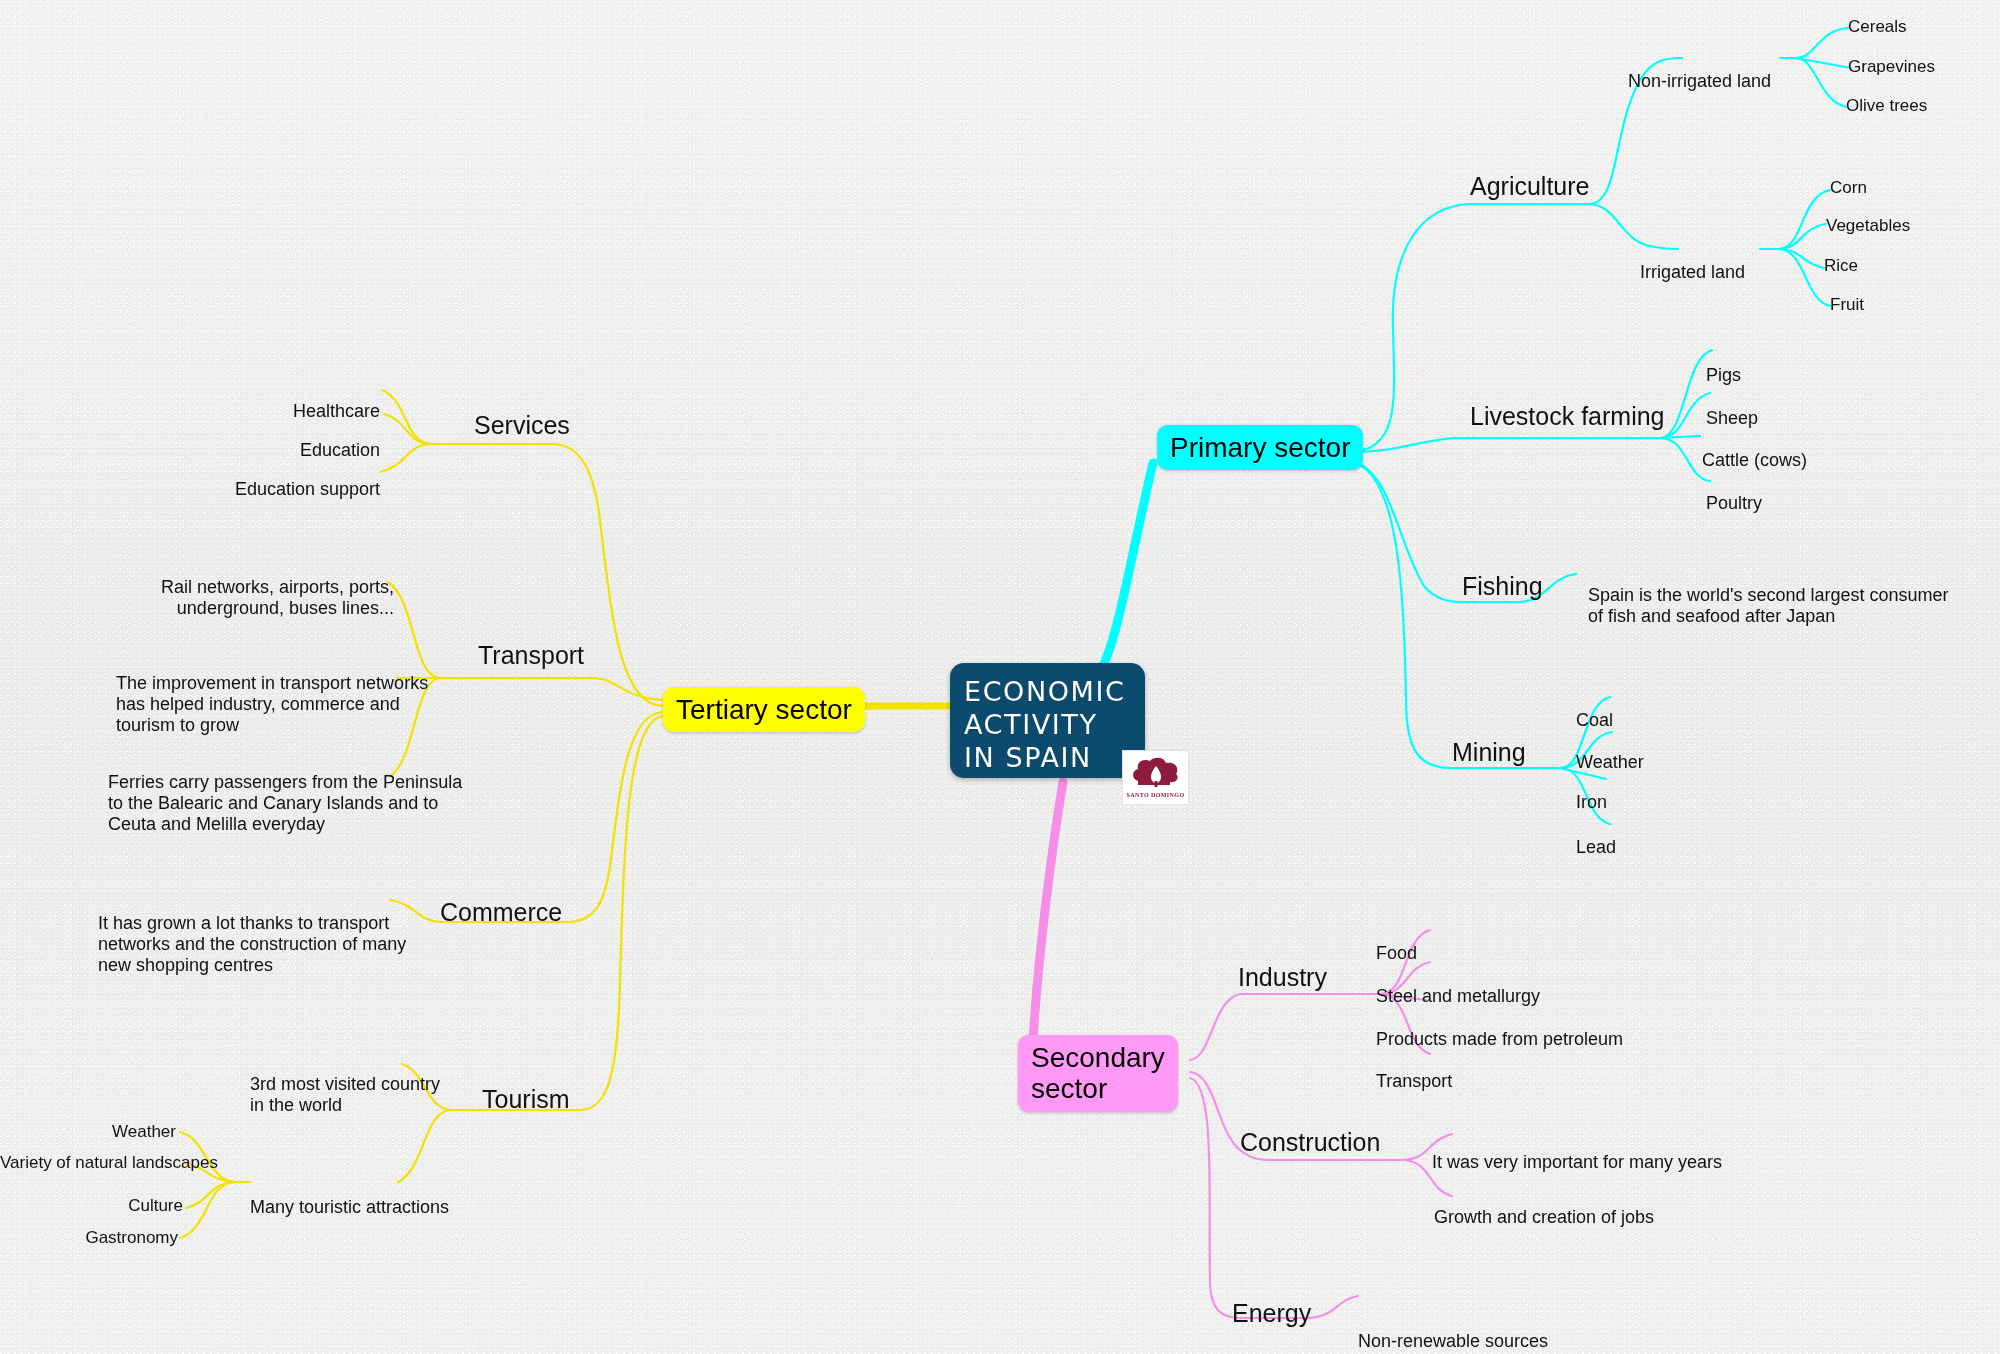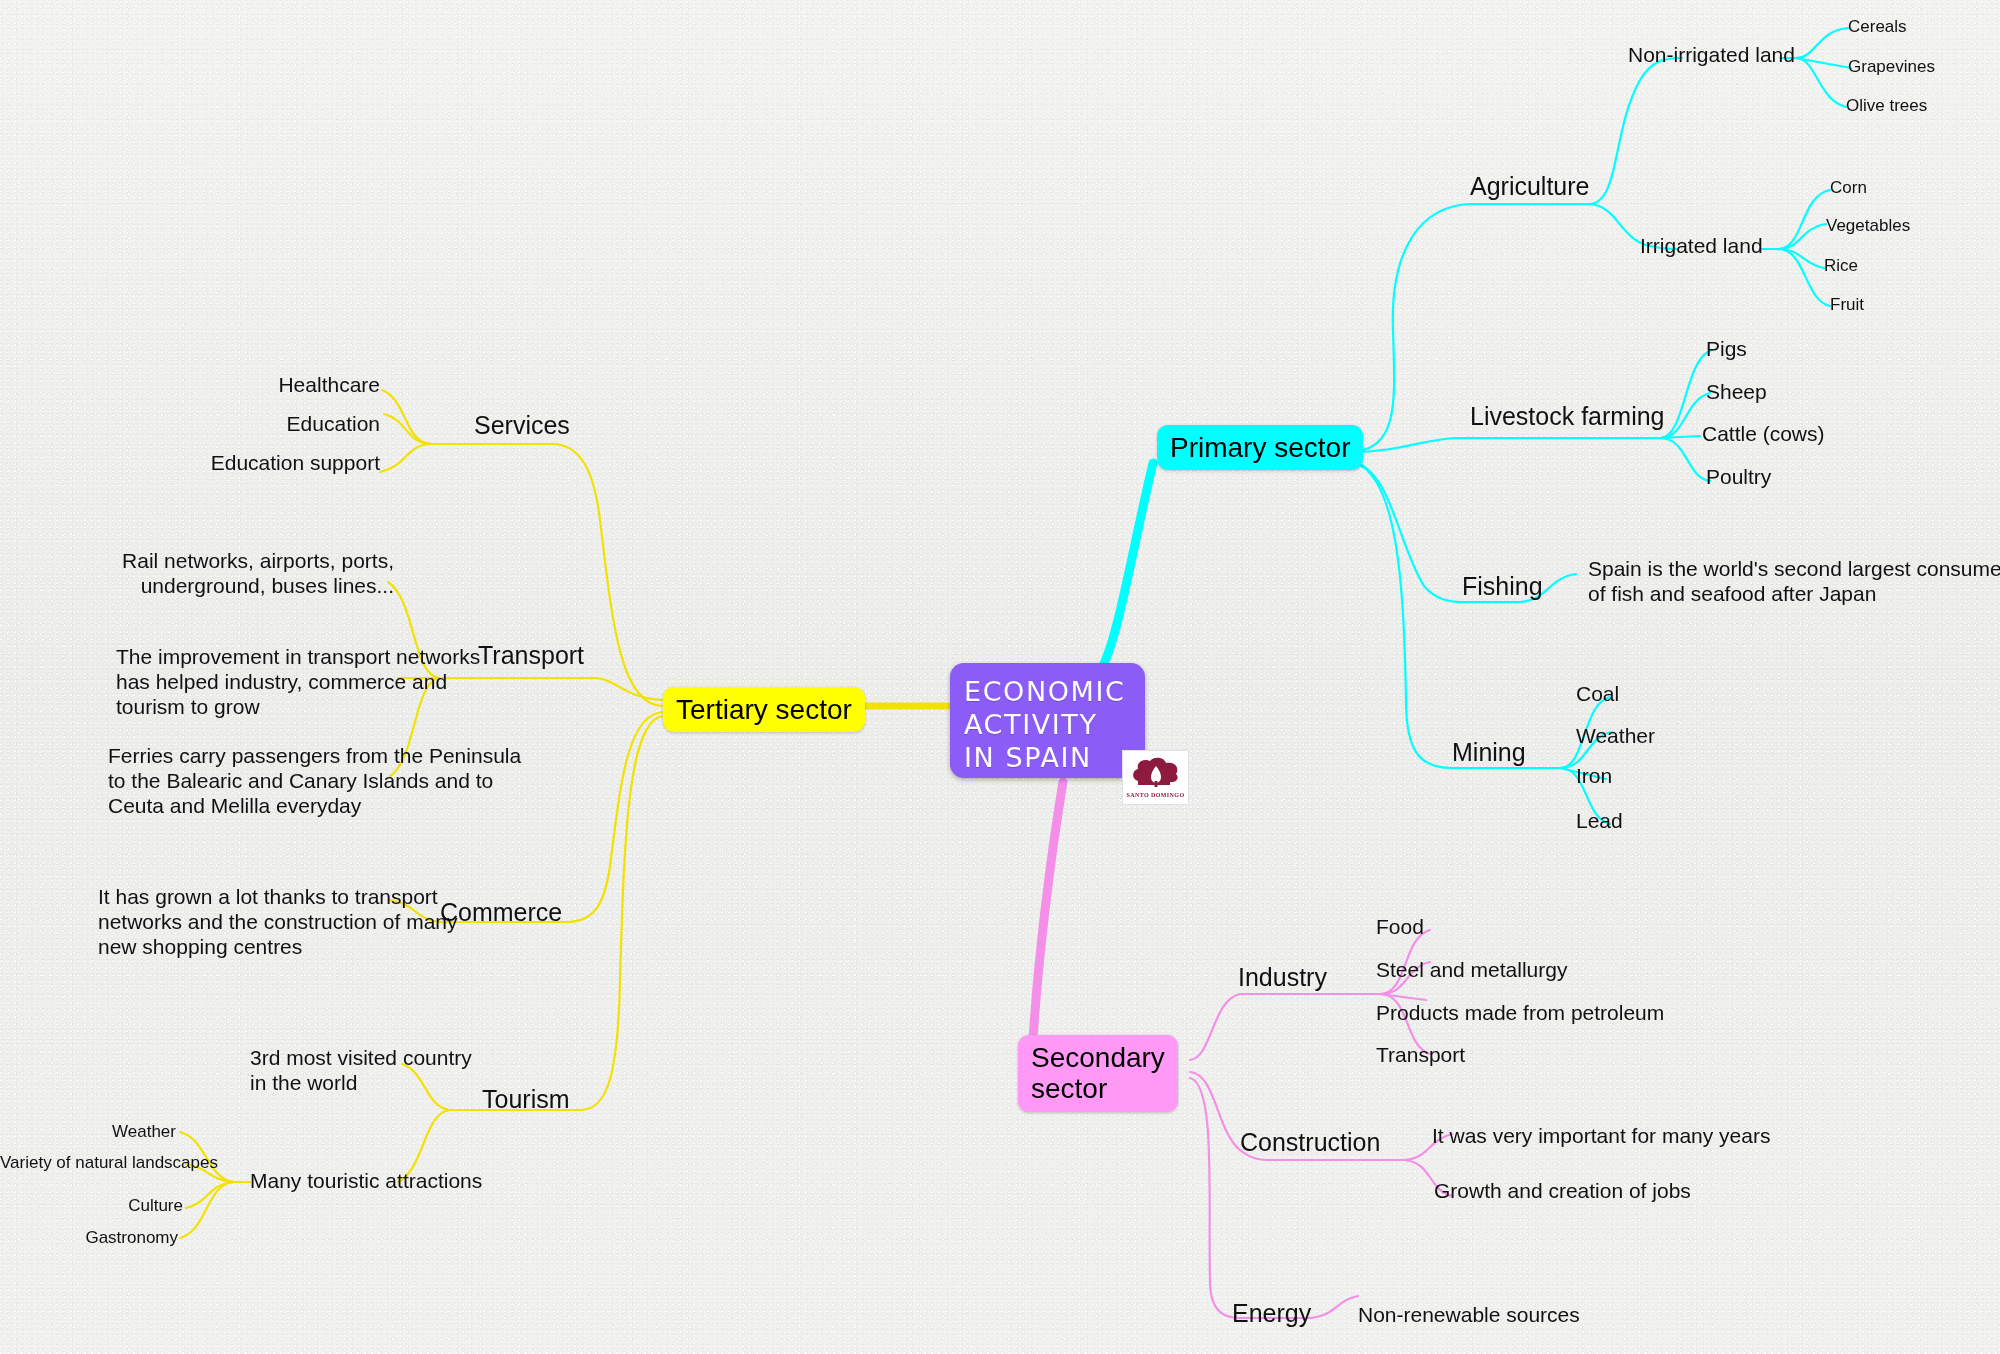--- a/index.html
+++ b/index.html
@@ -16,26 +16,26 @@
       radial-gradient(circle at 20% 30%, rgba(255,255,255,.9) 0 1px, rgba(0,0,0,.025) 1px 2px, transparent 2px),
       radial-gradient(circle at 70% 65%, rgba(255,255,255,.85) 0 1px, rgba(0,0,0,.022) 1px 2px, transparent 2px),
       radial-gradient(circle at 45% 85%, rgba(0,0,0,.02) 0 1px, transparent 2px),
       linear-gradient(180deg,#f4f4f2 0%,#eeeeec 50%,#f2f2f0 100%);
     background-size:7px 7px, 11px 11px, 5px 5px, 100% 100%;
     pointer-events:none;
   }
   #edges{position:absolute;left:0;top:0;width:2000px;height:1354px;pointer-events:none;}
   .node{position:absolute;white-space:pre;line-height:1.18;}
   .lbl{font-size:25px;text-align:center;}
-  .lbl-sm{font-size:21px;}
+  .lbl-sm{font-size:18px;margin-top:28px;}
   .lbl-xs{font-size:17px;text-align:center;}
   .right{text-align:right;}
   .center-node{
     position:absolute;left:950px;top:663px;width:195px;height:115px;
-    background:#8b5cf6;border-radius:14px;
+    background:#0c4a6e;border-radius:14px;
     box-shadow:0 2px 5px rgba(0,0,0,.28);
   }
   .center-title{
     position:absolute;left:14px;top:13px;
     font-family:"DejaVu Sans", sans-serif;
     font-size:27px;letter-spacing:1.6px;line-height:1.22;
     color:#fff;white-space:pre;font-weight:400;
     text-shadow:0 1px 0 rgba(0,0,0,.18);
   }
   .logo{

